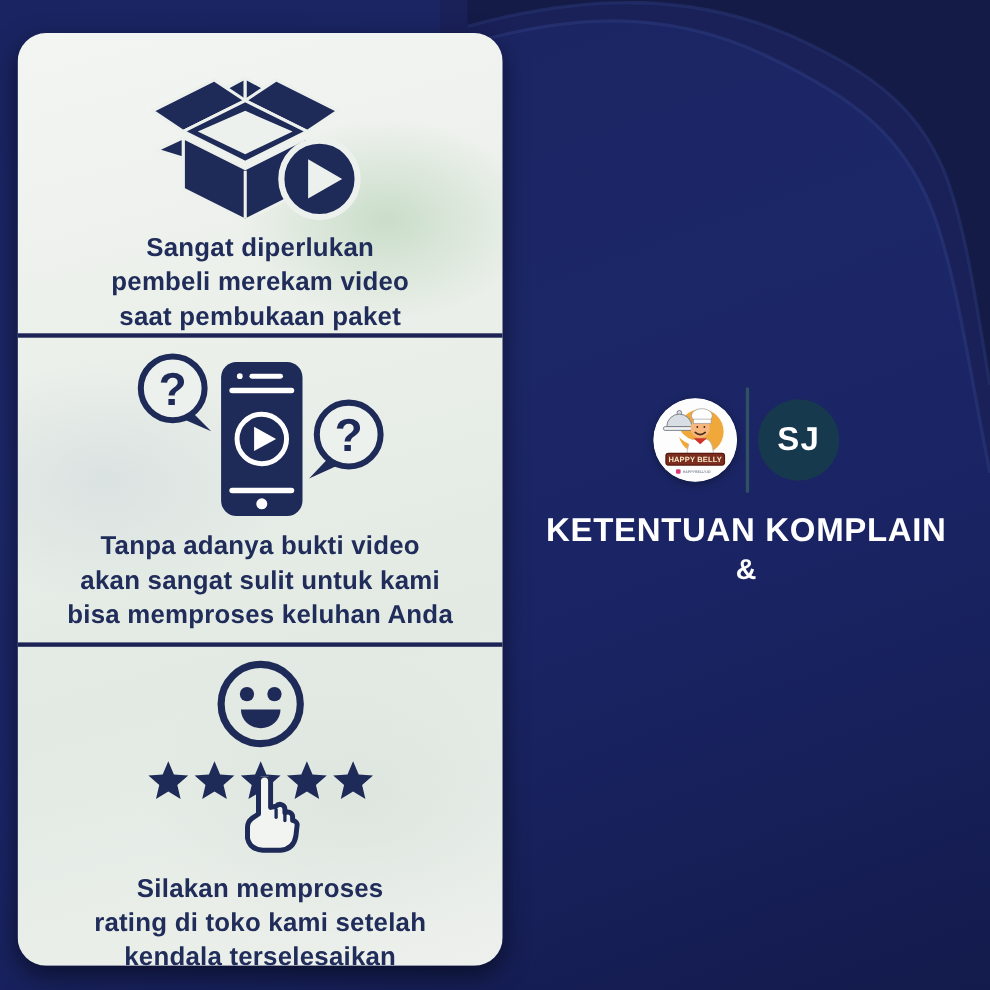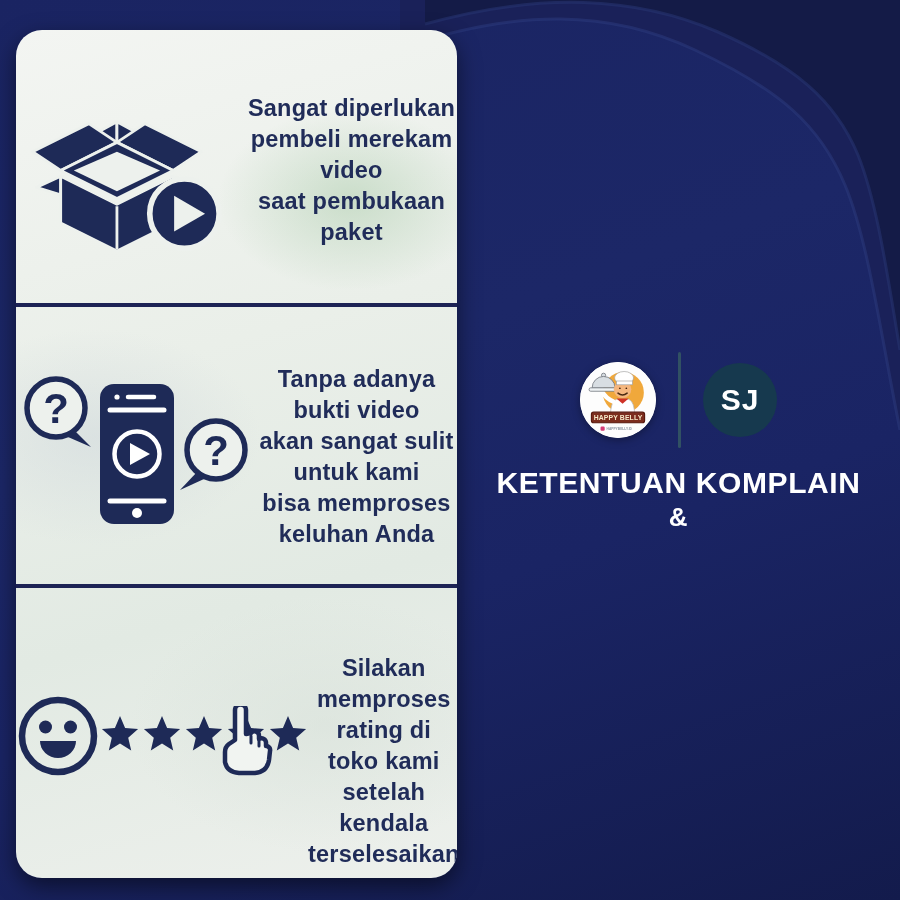--- a/index.html
+++ b/index.html
@@ -15,41 +15,41 @@
     position:absolute;left:16px;top:30px;width:441px;height:848px;z-index:2;
     border-radius:26px;overflow:hidden;
     background:
       radial-gradient(190px 130px at 76% 20%, rgba(173,205,173,.55), transparent 70%),
       radial-gradient(230px 150px at 18% 48%, rgba(205,214,219,.5), transparent 72%),
       radial-gradient(260px 170px at 70% 82%, rgba(214,224,216,.55), transparent 75%),
       linear-gradient(165deg,#f3f5f2 0%,#eaefe9 38%,#e2eae3 66%,#edf0ec 100%);
     box-shadow:0 8px 22px rgba(0,0,0,.5);
     display:flex;flex-direction:column;
   }
-  .card-section{display:flex;align-items:center;position:relative;}
+  .card-section{display:flex;flex-direction:column;align-items:center;position:relative;}
   .sec-1{height:273px;}
   .sec-2{height:277px;border-top:4px solid #1d2355;}
   .sec-3{height:286px;border-top:4px solid #1d2355;}
   .section-text{
     white-space:pre-line;text-align:center;
     color:#202c59;font-weight:700;font-size:23.5px;line-height:31px;letter-spacing:.2px;
   }
   .sec-1 .icon-wrap{margin-top:22px;height:150px;}
   .sec-1 .section-text{margin-top:8px;}
   .sec-2 .icon-wrap{margin-top:8px;height:160px;}
-  .sec-2 .section-text{margin-top:22px;}
+  .sec-2 .section-text{margin-top:6px;}
   .sec-3 .smiley-wrap{margin-top:10px;height:84px;}
   .sec-3 .stars-row{margin-top:6px;height:44px;display:flex;gap:2px;}
   .sec-3 .hand-wrap{position:absolute;top:118px;left:calc(50% - 24px);width:60px;height:72px;z-index:3;}
   .sec-3 .section-text{margin-top:60px;}
   
   .right-panel{position:absolute;left:457px;top:0;width:443px;height:900px;z-index:2;}
   .logos-row{
     position:absolute;top:352px;left:0;width:100%;
-    display:flex;justify-content:center;align-items:center;gap:22px;
+    display:flex;justify-content:center;align-items:center;gap:8px;
   }
   .logo-circle-hb{width:76px;height:76px;border-radius:50%;overflow:hidden;background:#fdfdfd;box-shadow:0 2px 8px rgba(0,0,0,.35);}
   .logo-divider{width:3px;height:96px;background:#315163;border-radius:2px;}
   .logo-circle-sj{
     width:74px;height:74px;border-radius:50%;background:#16394e;
     display:flex;align-items:center;justify-content:center;
     color:#fff;font-weight:700;font-size:30px;letter-spacing:1px;
   }
   .title-block{
     position:absolute;top:466px;left:0;width:100%;text-align:center;

